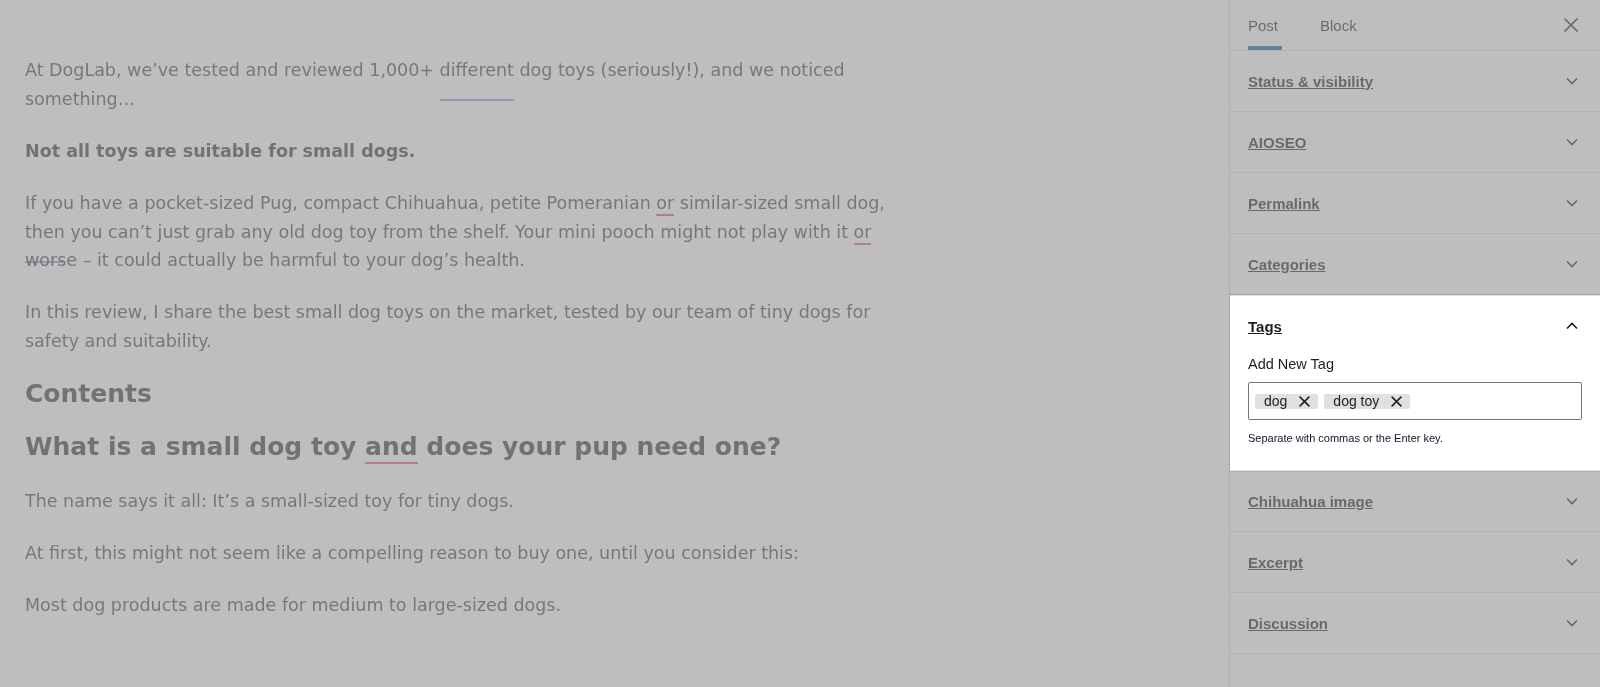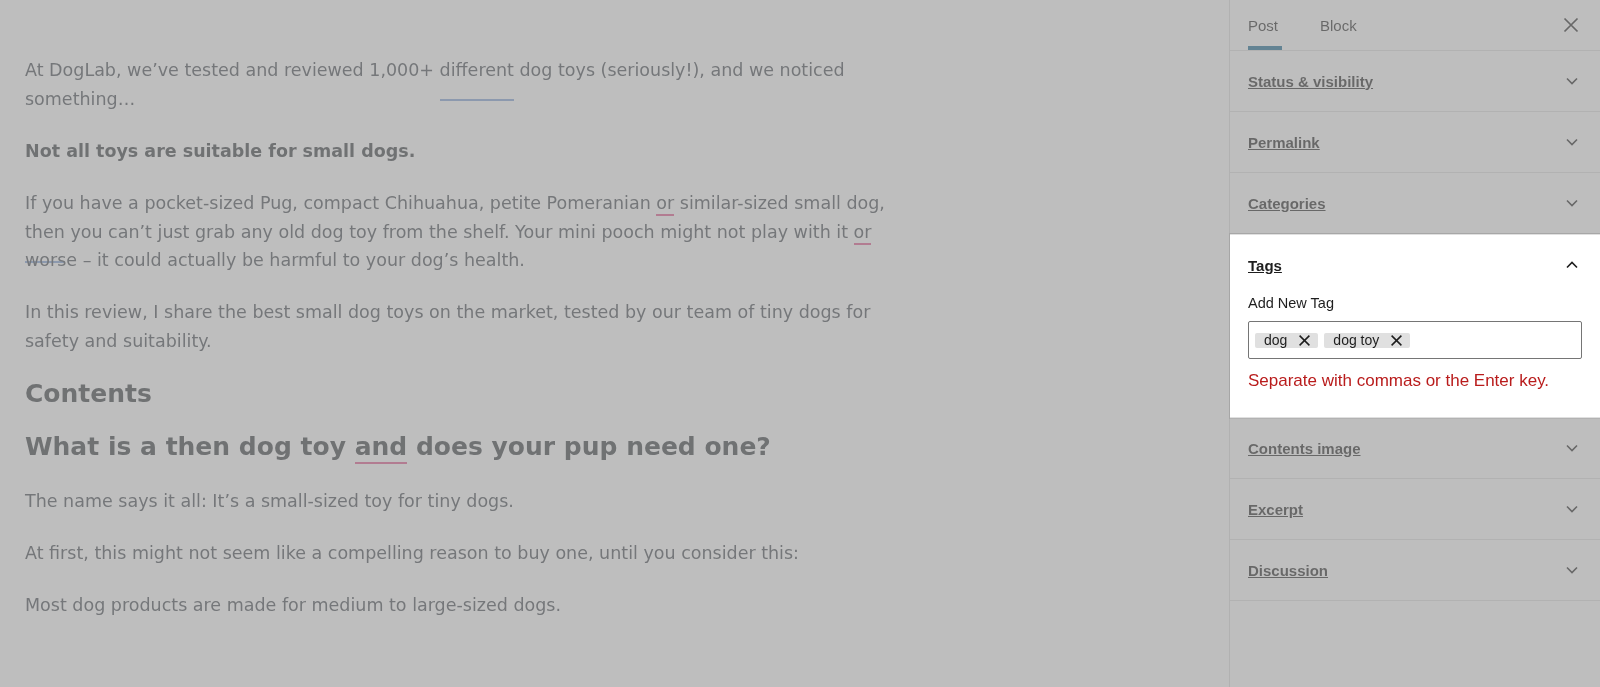--- a/index.html
+++ b/index.html
@@ -201,22 +201,22 @@
     flex: 1;
     min-width: 40px;
     border: 0;
     outline: 0;
     font-size: 14px;
     height: 26px;
     background: transparent;
     font-family: "Liberation Sans", sans-serif;
   }
   .help-text {
-    font-size: 17px;
-    color: #b91c1c;
+    font-size: 11px;
+    color: #0f172a;
     margin: 12px 0 0 0;
   }
 </style>
 </head>
 <body>
 
 <div class="screen">
 
   <div class="editor">
     <div class="editor-inner">
@@ -225,21 +225,21 @@
       <p class="para"><span>At DogLab, we’ve tested and reviewed 1,000+ </span><span class="u-blue">different</span><span> dog toys (seriously!), and we noticed something…</span></p>
 
       <p class="para bold">Not all toys are suitable for small dogs.</p>
 
       <p class="para"><span>If you have a pocket-sized Pug, compact Chihuahua, petite Pomeranian </span><span class="u-pink">or</span><span> similar-sized small dog, </span><span class="u-blue">then</span><span> you can’t just grab any old dog toy from the shelf. Your mini pooch might not play with it </span><span class="u-pink">or</span><span> worse – it could actually be harmful to your dog’s health.</span></p>
 
       <p class="para">In this review, I share the best small dog toys on the market, tested by our team of tiny dogs for safety and suitability.</p>
 
       <h2 class="h2">Contents</h2>
 
-      <h3 class="h3"><span>What is a then dog toy </span><span class="u-pink">and</span><span> does your pup need one?</span></h3>
+      <h3 class="h3"><span>What is a small dog toy </span><span class="u-pink">and</span><span> does your pup need one?</span></h3>
 
       <p class="para">The name says it all: It’s a small-sized toy for tiny dogs.</p>
 
       <p class="para">At first, this might not seem like a compelling reason to buy one, until you consider this:</p>
 
       <p class="para">Most dog products are made for medium to large-sized dogs.</p>
 
     </div>
   </div>
 
@@ -266,20 +266,30 @@
       <div class="panel-head">
         <span class="panel-title">Status &amp; visibility</span>
         <span class="chev">
           <svg width="18" height="18" viewBox="0 0 18 18" aria-hidden="true">
             <path d="M4 6.5 L9 11.5 L14 6.5" stroke="#1e1e1e" stroke-width="1.6" fill="none"></path>
           </svg>
         </span>
       </div>
     </div>
 
+    <div class="panel">
+      <div class="panel-head">
+        <span class="panel-title">AIOSEO</span>
+        <span class="chev">
+          <svg width="18" height="18" viewBox="0 0 18 18" aria-hidden="true">
+            <path d="M4 6.5 L9 11.5 L14 6.5" stroke="#1e1e1e" stroke-width="1.6" fill="none"></path>
+          </svg>
+        </span>
+      </div>
+    </div>
 
     <div class="panel">
       <div class="panel-head">
         <span class="panel-title">Permalink</span>
         <span class="chev">
           <svg width="18" height="18" viewBox="0 0 18 18" aria-hidden="true">
             <path d="M4 6.5 L9 11.5 L14 6.5" stroke="#1e1e1e" stroke-width="1.6" fill="none"></path>
           </svg>
         </span>
       </div>
@@ -325,21 +335,21 @@
             </span>
           </span>
           <input class="token-input" type="text" placeholder="" style="">
         </div>
         <p class="help-text">Separate with commas or the Enter key.</p>
       </div>
     </div>
 
     <div class="panel">
       <div class="panel-head">
-        <span class="panel-title">Contents image</span>
+        <span class="panel-title">Chihuahua image</span>
         <span class="chev">
           <svg width="18" height="18" viewBox="0 0 18 18" aria-hidden="true">
             <path d="M4 6.5 L9 11.5 L14 6.5" stroke="#1e1e1e" stroke-width="1.6" fill="none"></path>
           </svg>
         </span>
       </div>
     </div>
 
     <div class="panel">
       <div class="panel-head">

